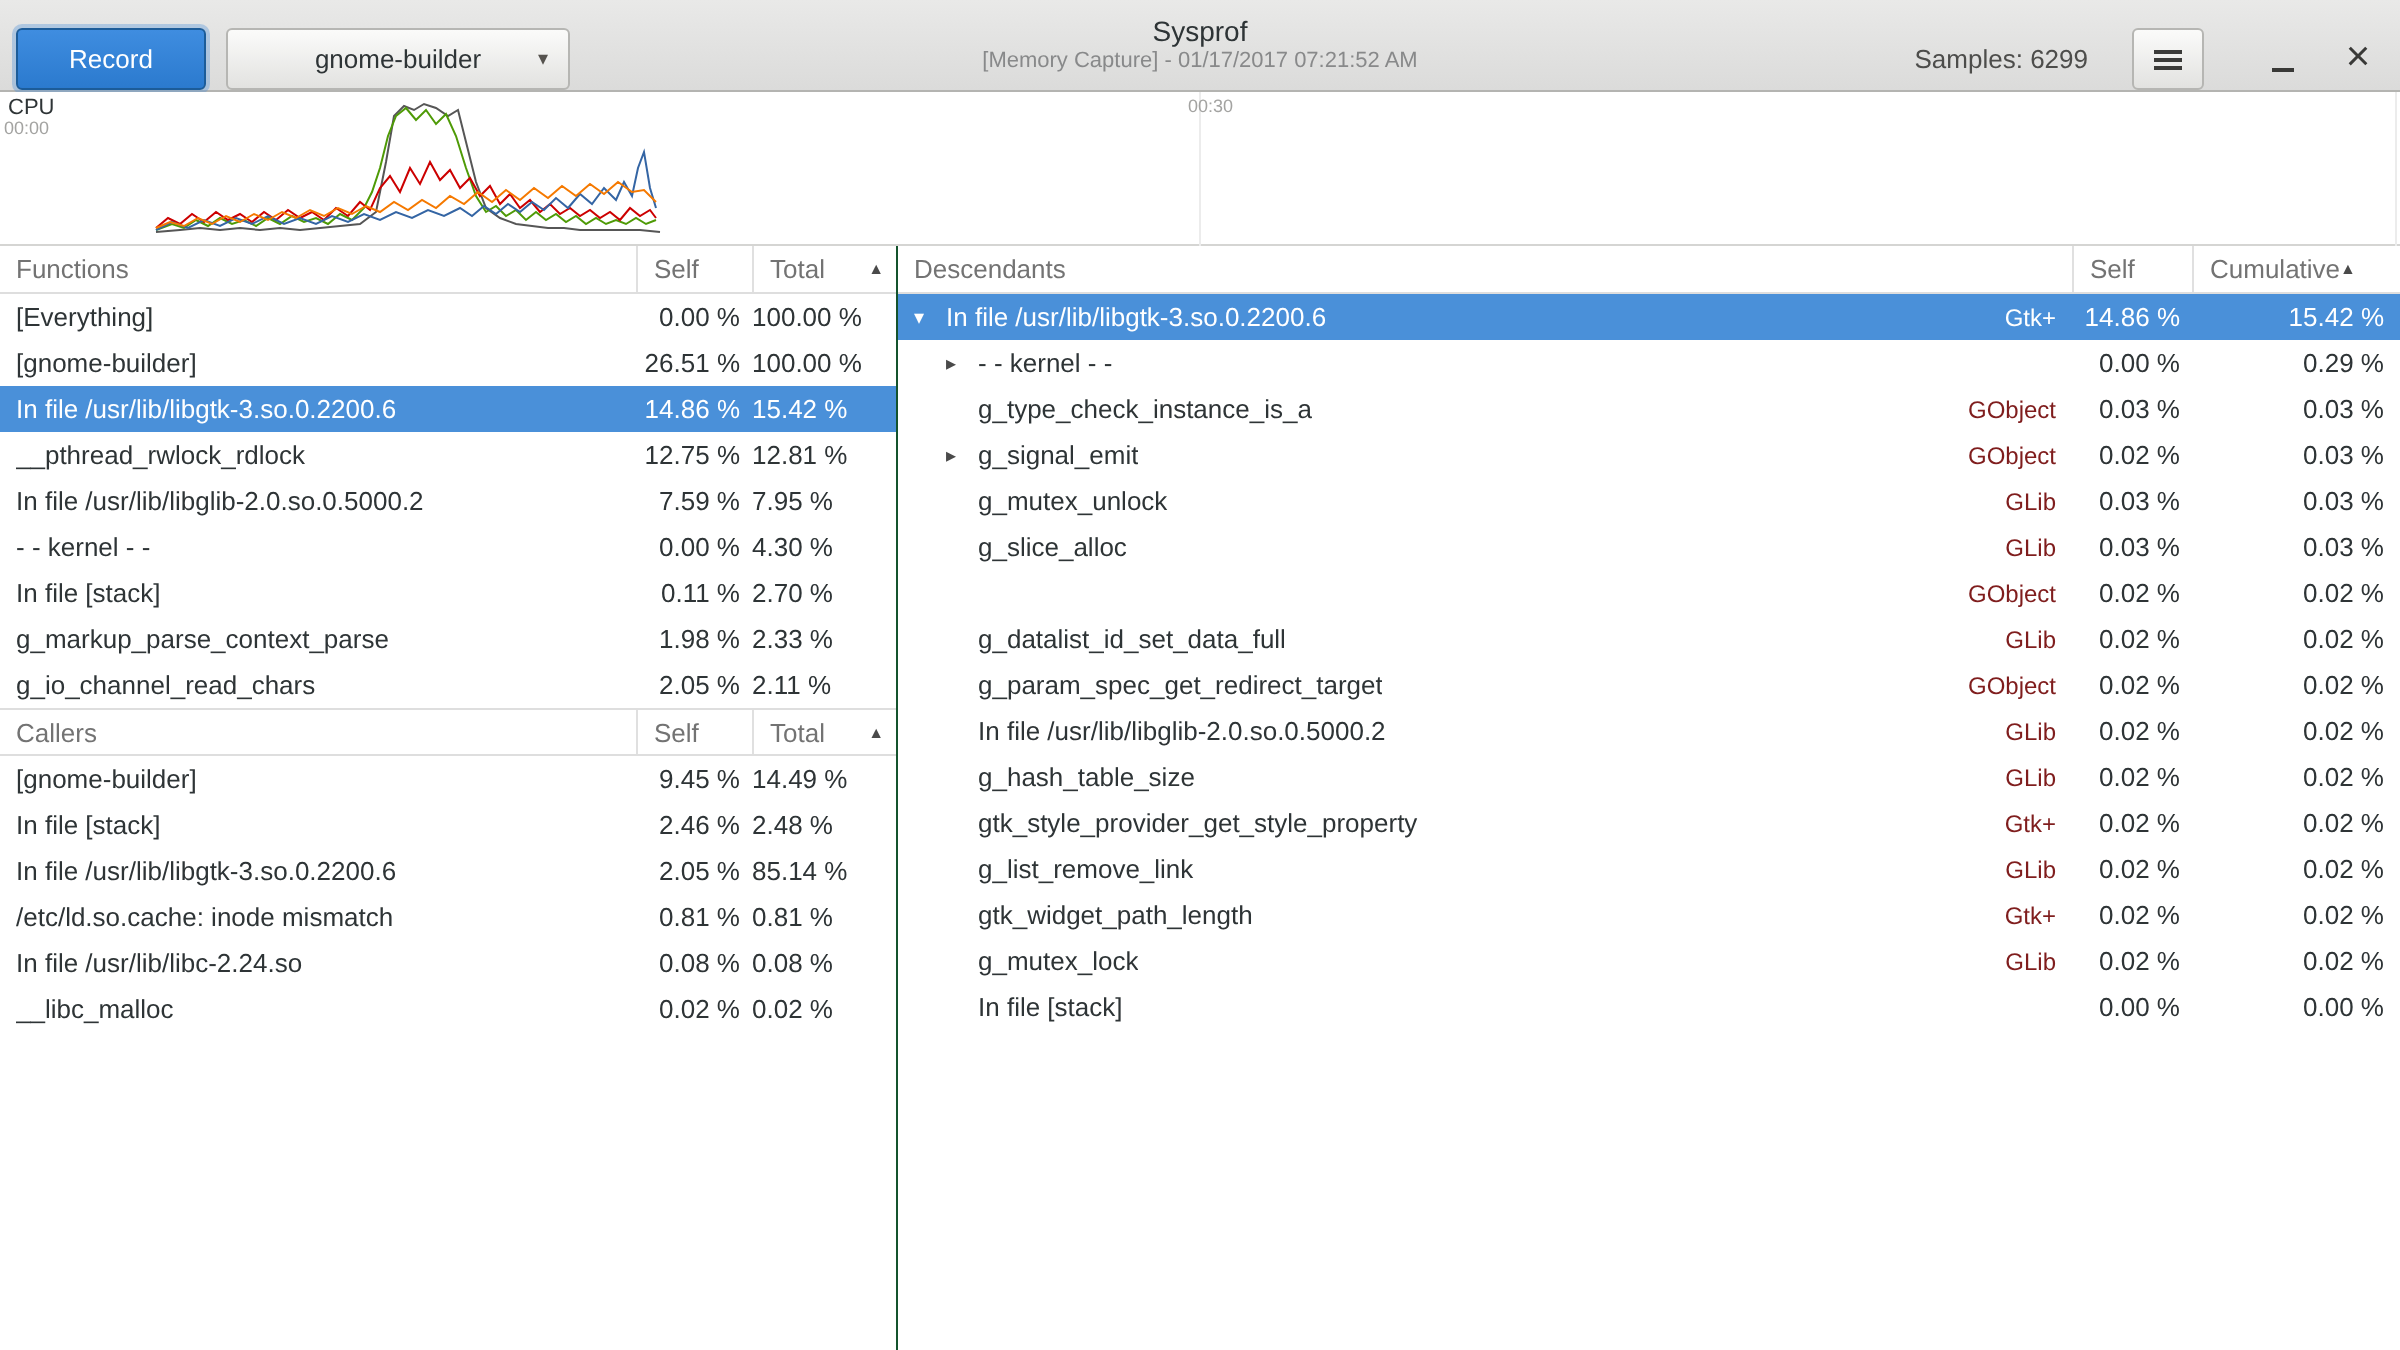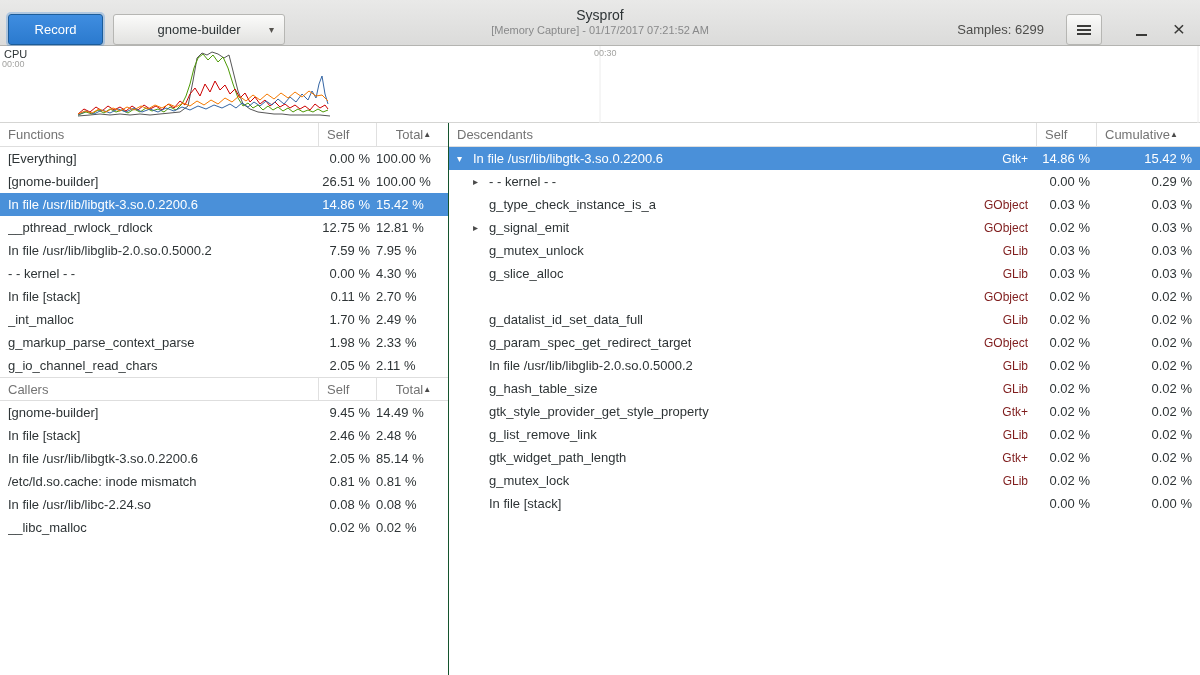--- a/index.html
+++ b/index.html
@@ -42,21 +42,21 @@
   .main{flex:1;display:flex;min-height:0}
   .left-pane{width:449px;flex:0 0 449px;border-right:1px solid #14532d;display:flex;flex-direction:column;background:#fff}
   .right-pane{flex:1;display:flex;flex-direction:column;background:#fff;min-width:0}
 
   .thead{display:flex;height:24px;flex:0 0 24px;background:#fff;border-bottom:1px solid #dedede;color:#737373;align-items:stretch}
   .thead.with-top{border-top:1px solid #dedede}
   .hcell{display:flex;align-items:center;padding:0 8px}
   .hcell + .hcell{border-left:1px solid #e0e0e0}
   .hc-name{flex:1;min-width:0}
   .hc-self{width:58px;flex:0 0 58px}
-  .hc-total{width:72px;flex:0 0 72px;justify-content:center;padding-right:6px}
+  .hc-total{width:72px;flex:0 0 72px;justify-content:space-between;padding-right:6px}
   .hc-self2{width:60px;flex:0 0 60px}
   .hc-cum{width:104px;flex:0 0 104px;justify-content:flex-start;padding-right:0}
   .sort-arrow{font-size:8px;color:#4a4a4a}
 
   .row{display:flex;height:23px;flex:0 0 23px;align-items:center;cursor:default;background:#fff}
   .row.selected{background:#4a90d9;color:#fff}
   .c-name{flex:1;min-width:0;display:flex;align-items:center;padding:0 8px;white-space:nowrap;overflow:hidden}
   .fn-label{white-space:nowrap;overflow:hidden;text-overflow:ellipsis}
   .c-self{width:58px;flex:0 0 58px;text-align:right;padding-right:6px}
   .c-total{width:72px;flex:0 0 72px;padding-right:8px}
@@ -182,27 +182,20 @@
           </div>
 
           <div class="row">
             <div class="c-name">
               <span class="fn-label">In file [stack]</span>
             </div>
             <div class="c-self">0.11 %</div>
             <div class="c-total">2.70 %</div>
           </div>
 
-          <div class="row">
-            <div class="c-name">
-              <span class="fn-label">_int_malloc</span>
-            </div>
-            <div class="c-self">1.70 %</div>
-            <div class="c-total">2.49 %</div>
-          </div>
 
           <div class="row">
             <div class="c-name">
               <span class="fn-label">g_markup_parse_context_parse</span>
             </div>
             <div class="c-self">1.98 %</div>
             <div class="c-total">2.33 %</div>
           </div>
 
           <div class="row">

